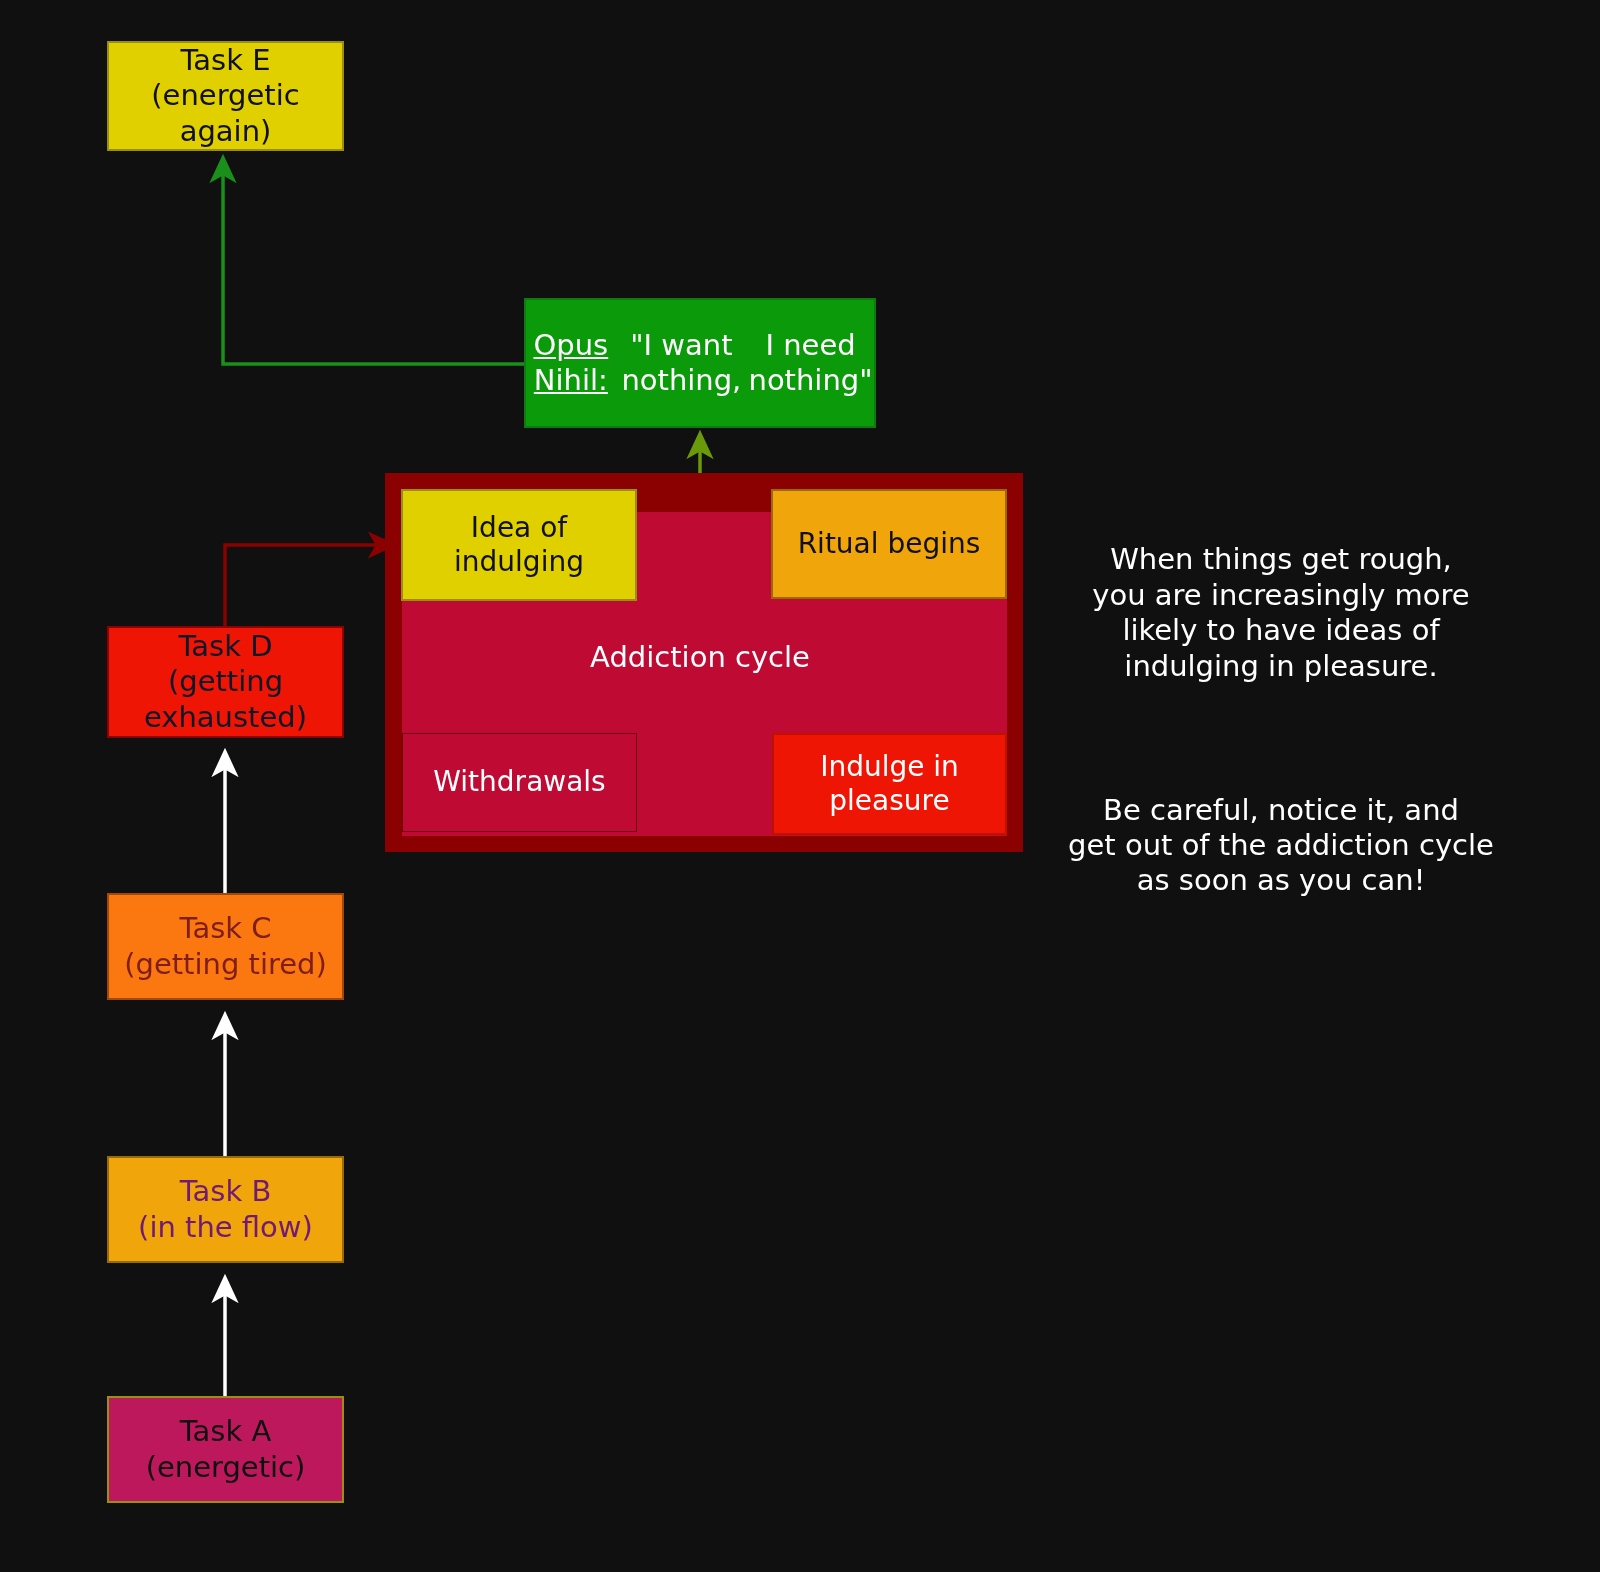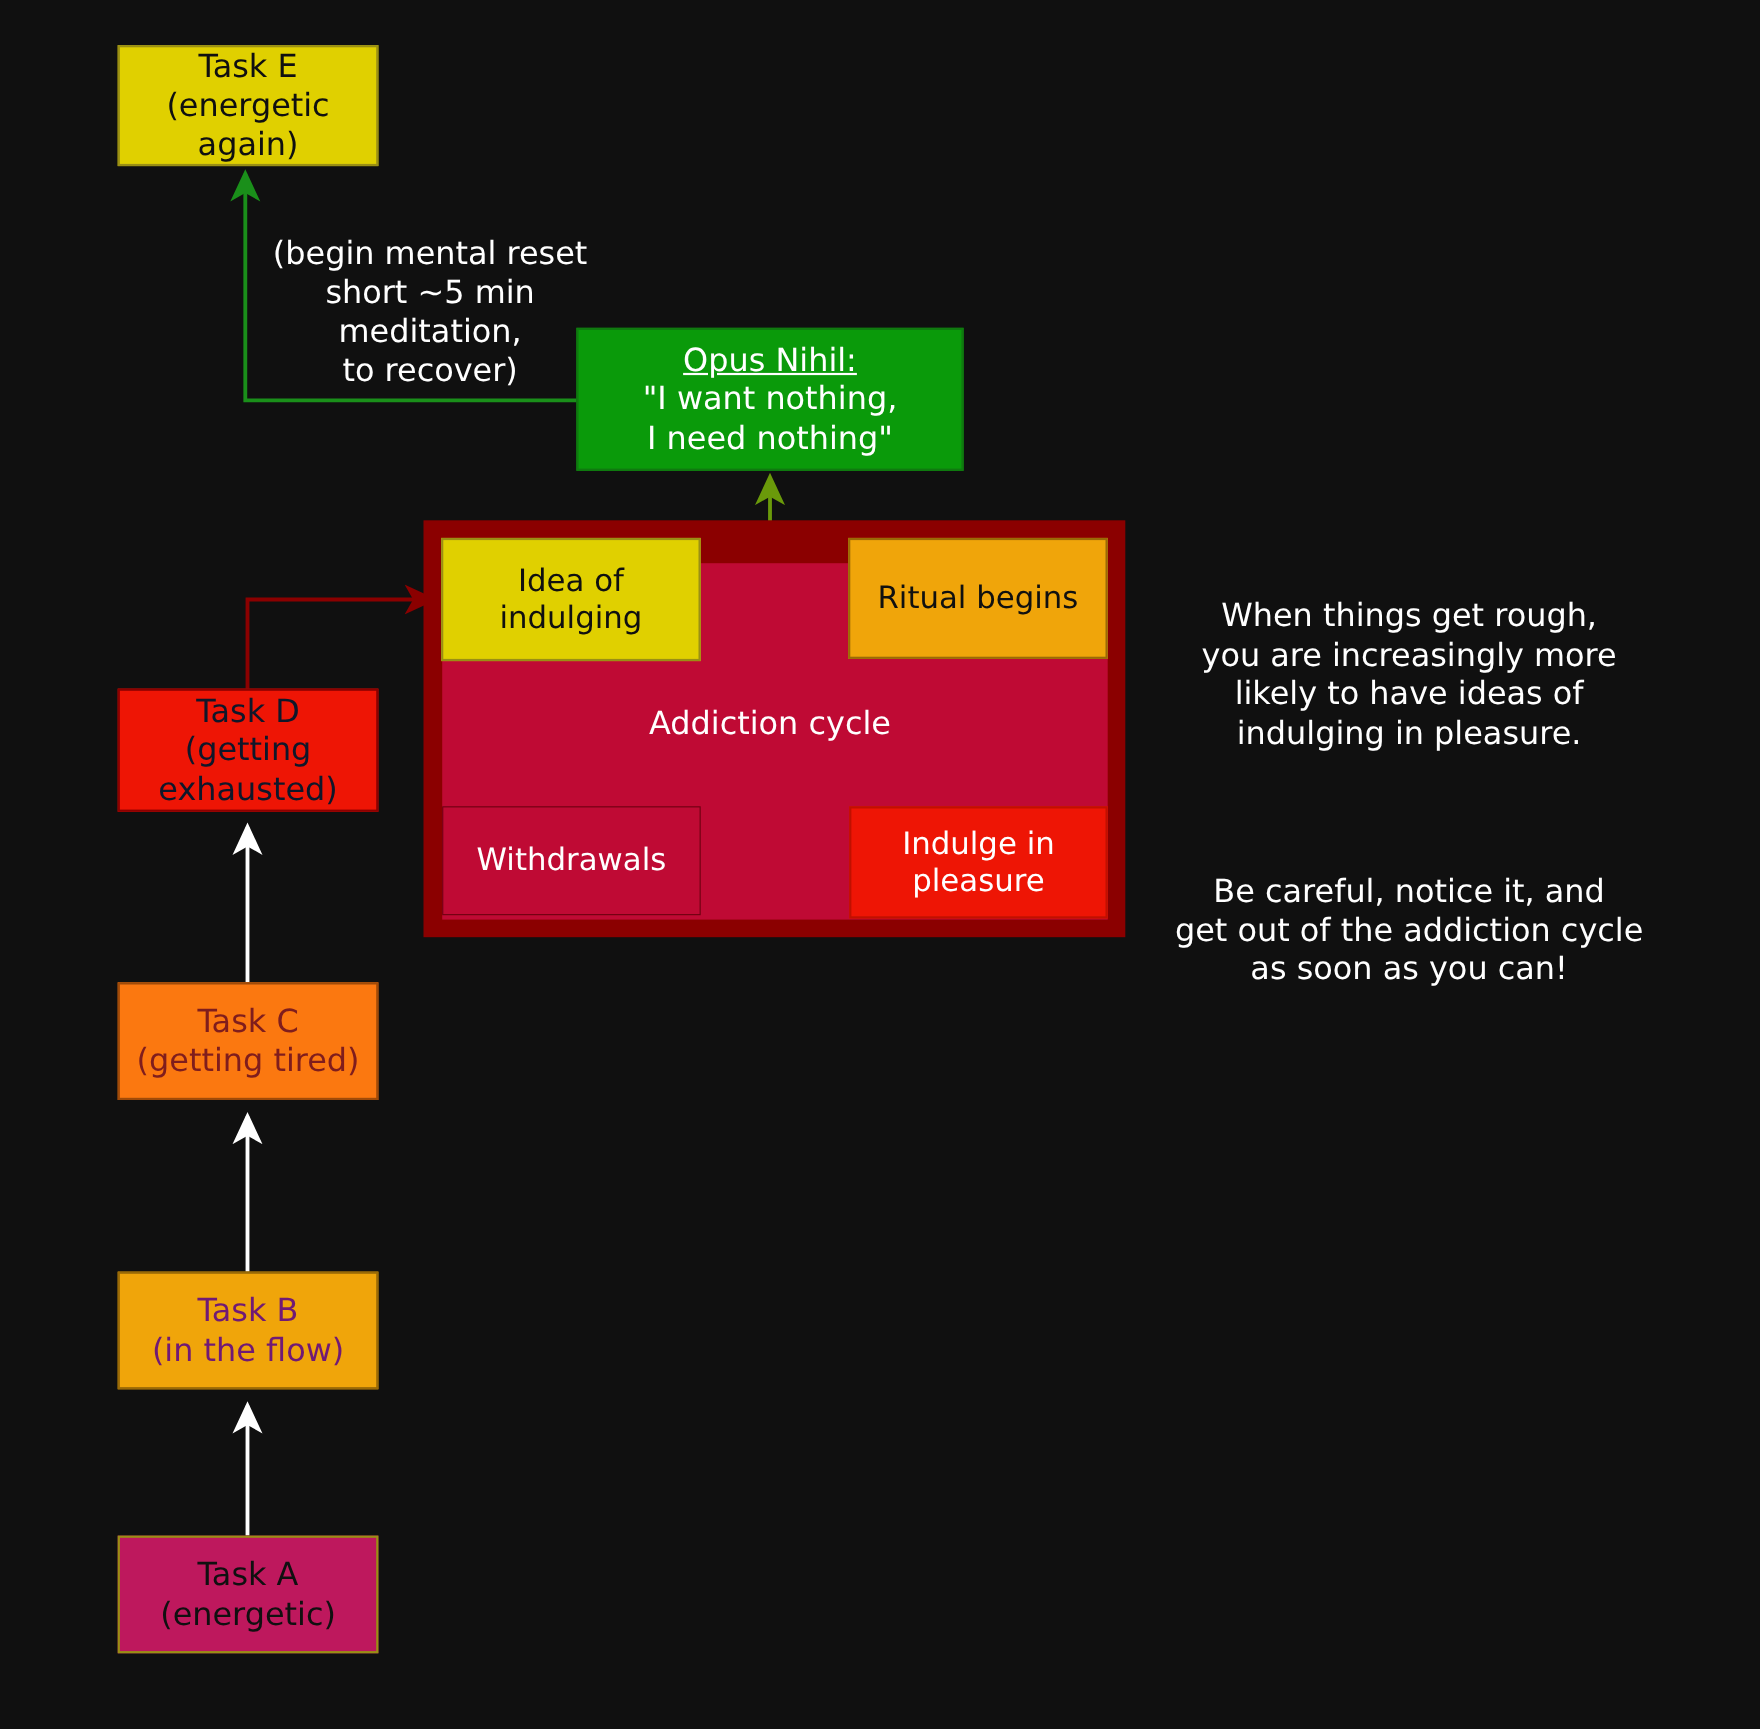--- a/index.html
+++ b/index.html
@@ -37,21 +37,21 @@
   #task-e { top: 41px;   height: 110px; background: #e0d000; border-color: #9a8f14; color: #101010; }
   #task-d { top: 626px;  height: 112px; background: #ee1505; border-color: #8b0000; color: #0f172a; }
   #task-c { top: 893px;  height: 107px; background: #fb7810; border-color: #a04a08; color: #7f1d1d; }
   #task-b { top: 1156px; height: 107px; background: #f0a50a; border-color: #9a6a06; color: #701a75; }
   #task-a { top: 1396px; height: 107px; background: #be185d; border-color: #9a8f14; color: #101010; }
 
   
   #opus-nihil {
     left: 524px; top: 298px; width: 352px; height: 130px;
     background: #0a9a0a; border: 2px solid #0f7a0f; color: #ffffff;
-    font-size: 29px; flex-direction: column;
+    font-size: 29px; 
   }
   #opus-nihil .ttl { text-decoration: underline; }
 
   
   #cycle-outer {
     position: absolute;
     left: 385px; top: 473px; width: 638px; height: 379px;
     background: #8b0000;
     box-sizing: border-box;
   }
@@ -165,24 +165,20 @@
   <div class="node task" id="task-d">Task D
 (getting
 exhausted)</div>
   <div class="node task" id="task-c">Task C
 (getting tired)</div>
   <div class="node task" id="task-b">Task B
 (in the flow)</div>
   <div class="node task" id="task-a">Task A
 (energetic)</div>
 
-  <div class="freetext" id="reset-label">(begin mental reset
-short ~5 min
-meditation,
-to recover)</div>
 
   <div class="node" id="opus-nihil">
     <span class="ttl">Opus Nihil:</span>
     <span>"I want nothing,</span>
     <span>I need nothing"</span>
   </div>
 
   <div id="cycle-outer"></div>
   <div id="cycle-inner"></div>
   <div id="cycle-label">Addiction cycle</div>

